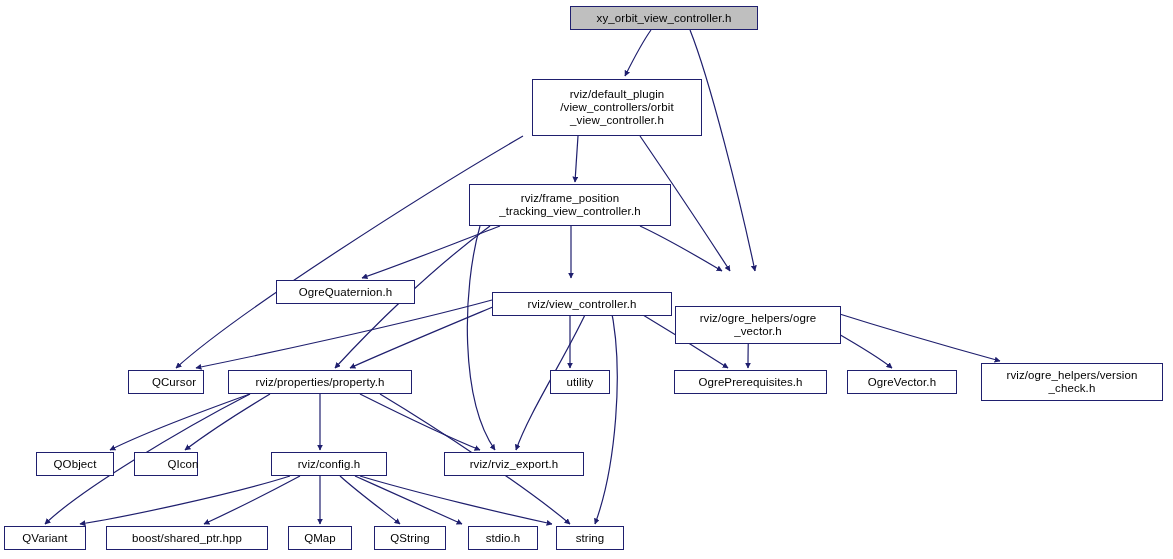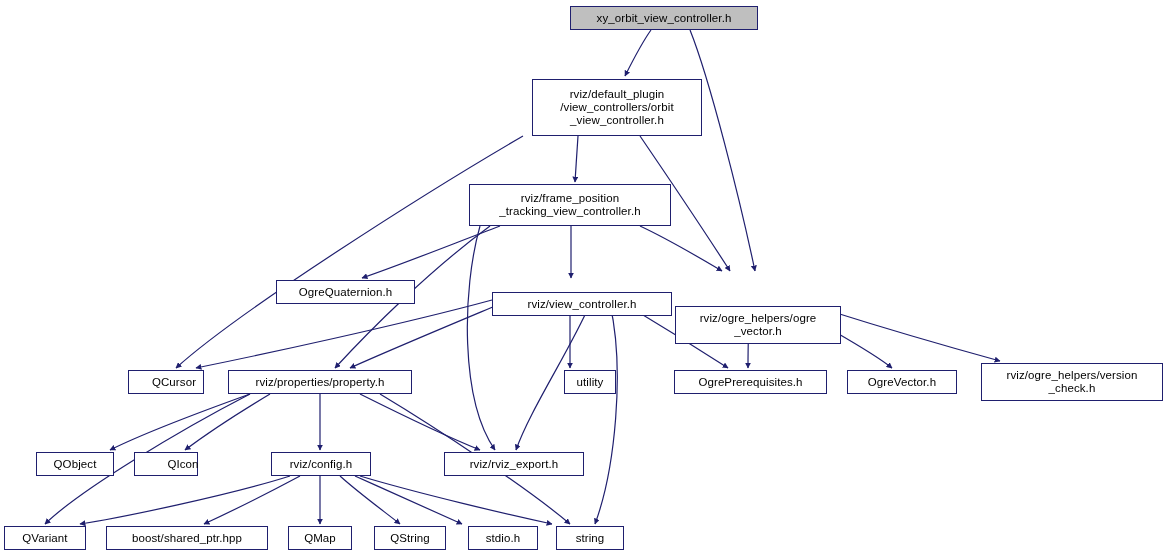--- a/index.html
+++ b/index.html
@@ -92,28 +92,28 @@
 /view_controllers/orbit
 _view_controller.h</div>
       <div class="node" style="left: 469px; top: 184px; width: 202px; height: 42px;">rviz/frame_position
 _tracking_view_controller.h</div>
       <div class="node" style="left: 276px; top: 280px; width: 139px; height: 24px;">OgreQuaternion.h</div>
       <div class="node" style="left: 492px; top: 292px; width: 180px; height: 24px;">rviz/view_controller.h</div>
       <div class="node" style="left: 675px; top: 273px; width: 166px; height: 38px; margin-top: 33px;">rviz/ogre_helpers/ogre
 _vector.h</div>
       <div class="node" style="left: 128px; top: 370px; width: 76px; height: 24px; padding-left: 16px;">QCursor</div>
       <div class="node" style="left: 228px; top: 370px; width: 184px; height: 24px;">rviz/properties/property.h</div>
-      <div class="node" style="left: 564px; top: 370px; width: 52px; height: 24px;">utility</div>
+      <div class="node" style="left: 550px; top: 370px; width: 60px; height: 24px;">utility</div>
       <div class="node" style="left: 674px; top: 370px; width: 153px; height: 24px;">OgrePrerequisites.h</div>
       <div class="node" style="left: 847px; top: 370px; width: 110px; height: 24px;">OgreVector.h</div>
       <div class="node" style="left: 981px; top: 363px; width: 182px; height: 38px;">rviz/ogre_helpers/version
 _check.h</div>
       <div class="node" style="left: 36px; top: 452px; width: 78px; height: 24px;">QObject</div>
       <div class="node" style="left: 134px; top: 452px; width: 64px; height: 24px; padding-left: 34px;">QIcon</div>
-      <div class="node" style="left: 271px; top: 452px; width: 100px; height: 24px;">rviz/config.h</div>
+      <div class="node" style="left: 271px; top: 452px; width: 116px; height: 24px;">rviz/config.h</div>
       <div class="node" style="left: 444px; top: 452px; width: 140px; height: 24px;">rviz/rviz_export.h</div>
       <div class="node" style="left: 4px; top: 526px; width: 82px; height: 24px;">QVariant</div>
       <div class="node" style="left: 106px; top: 526px; width: 162px; height: 24px;">boost/shared_ptr.hpp</div>
       <div class="node" style="left: 288px; top: 526px; width: 64px; height: 24px;">QMap</div>
       <div class="node" style="left: 374px; top: 526px; width: 72px; height: 24px;">QString</div>
       <div class="node" style="left: 468px; top: 526px; width: 70px; height: 24px;">stdio.h</div>
       <div class="node" style="left: 556px; top: 526px; width: 68px; height: 24px;">string</div>
     </div>
 </div>
 

